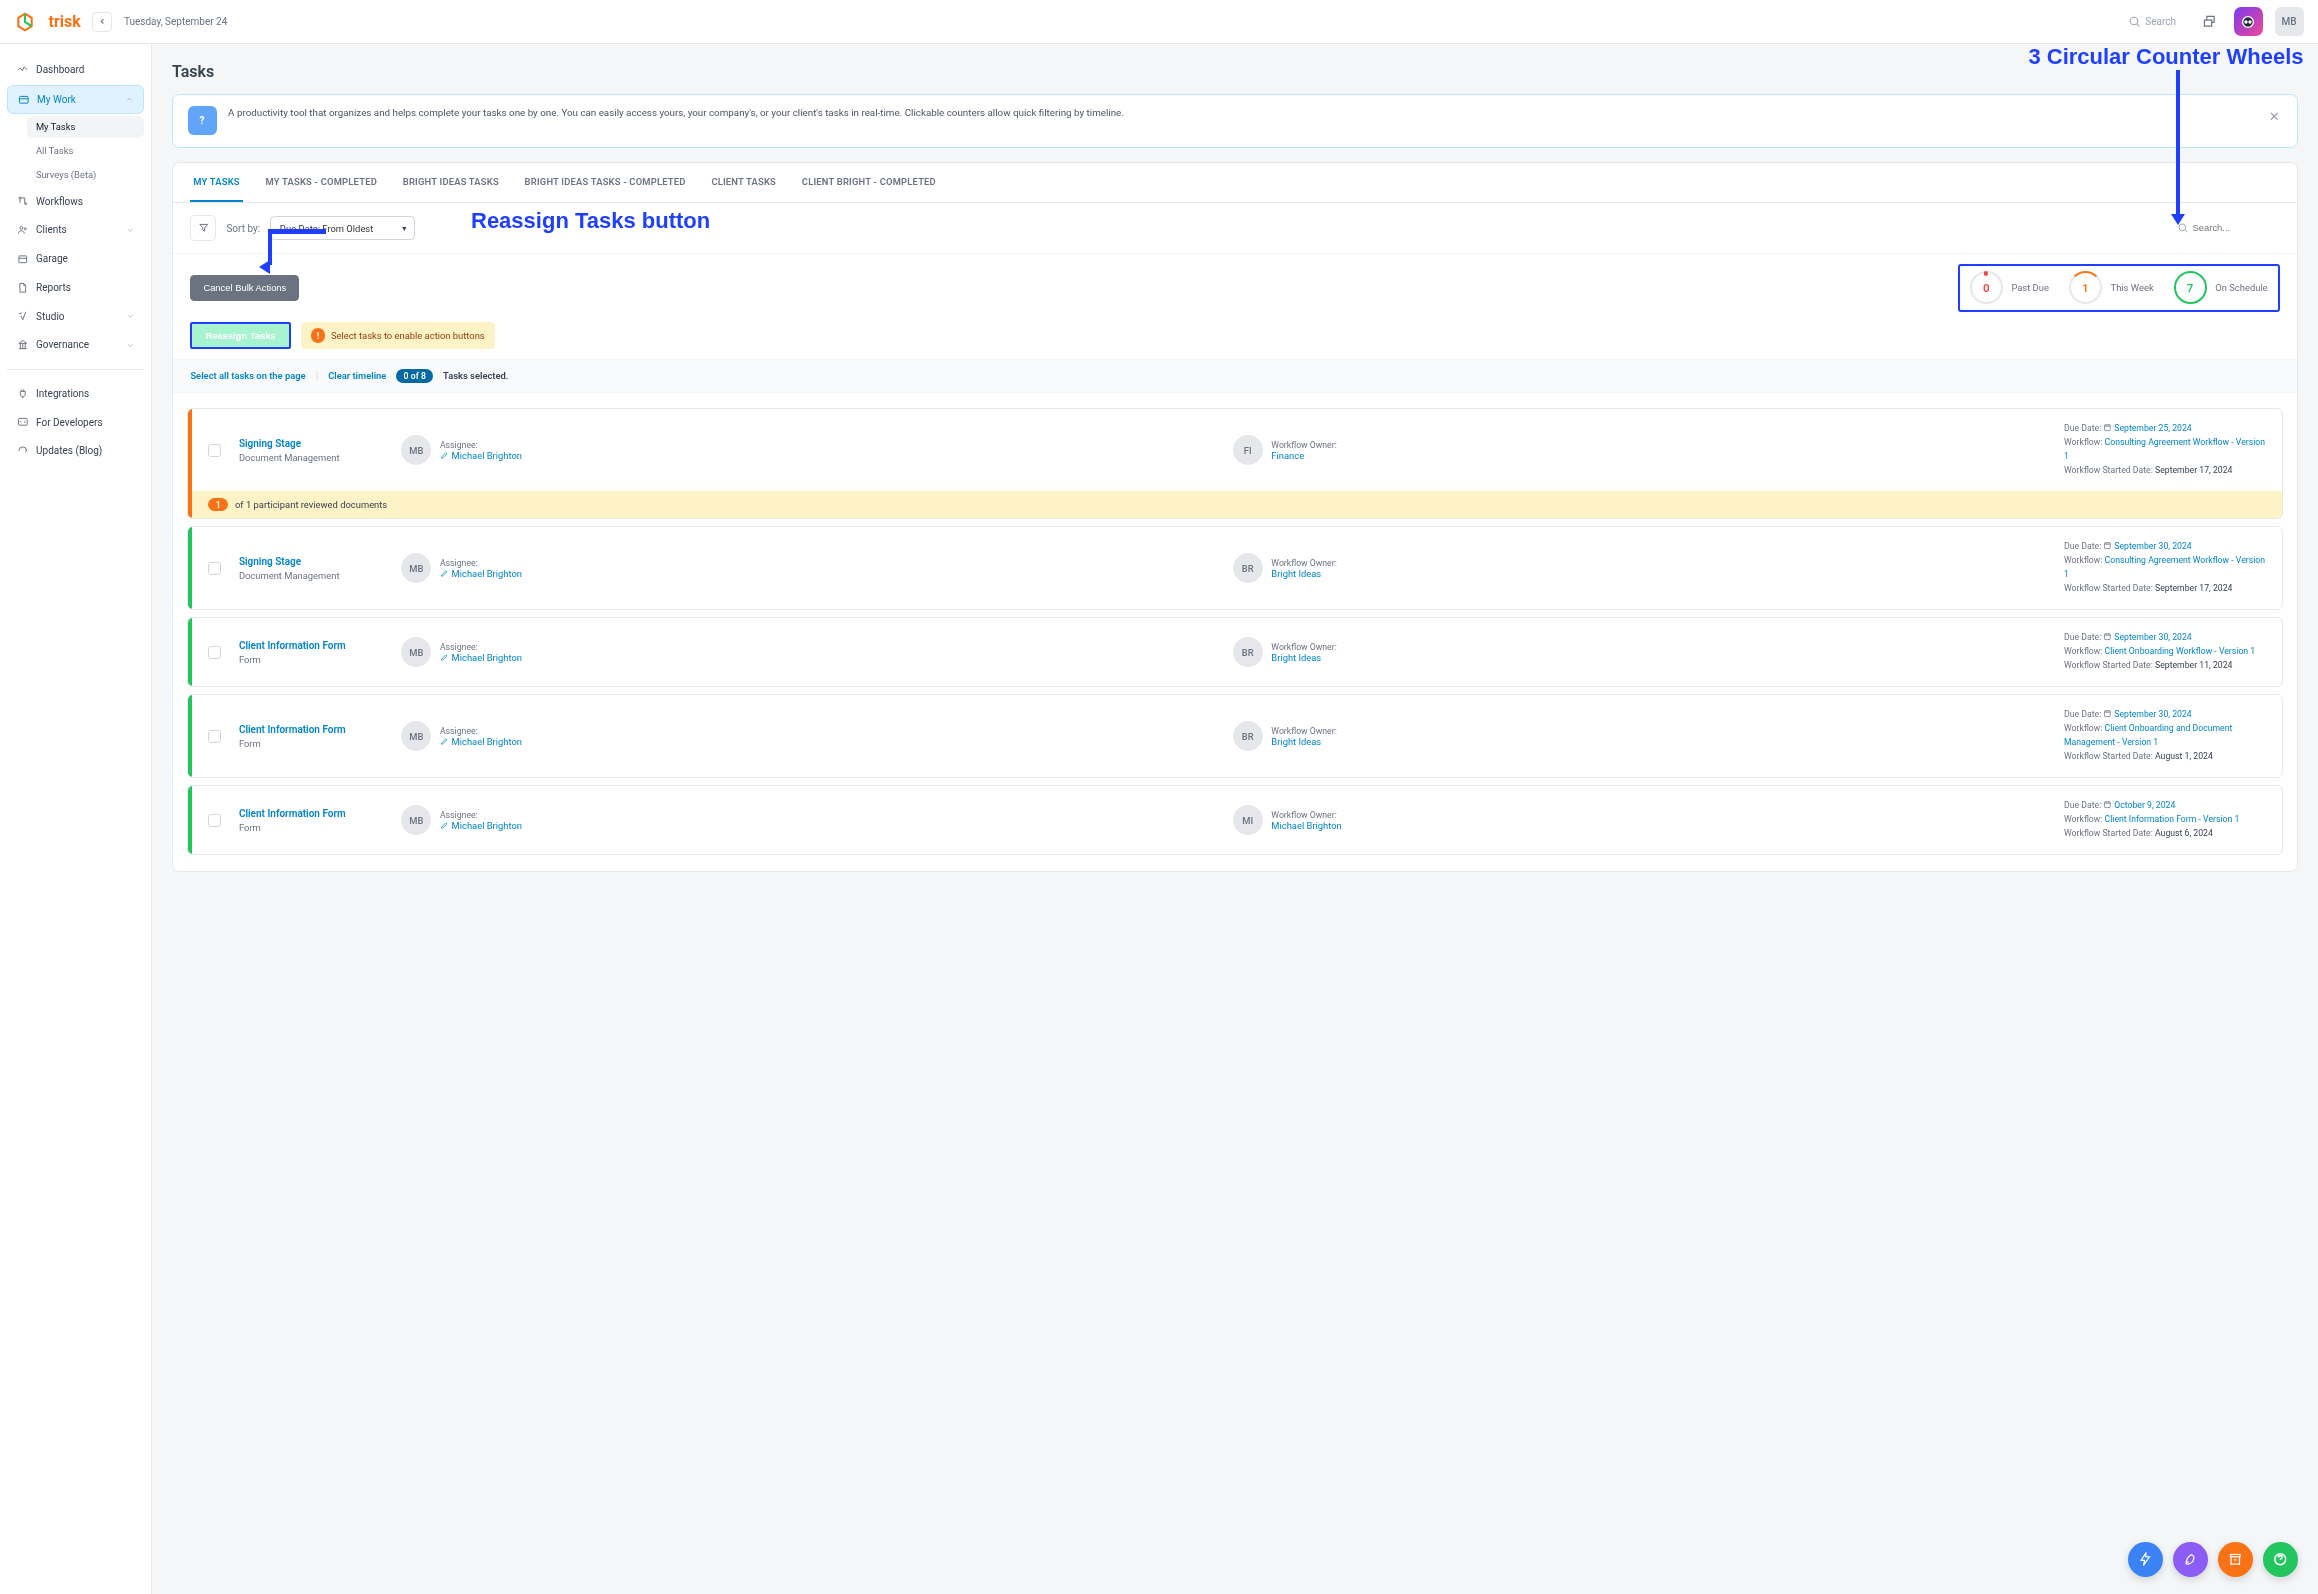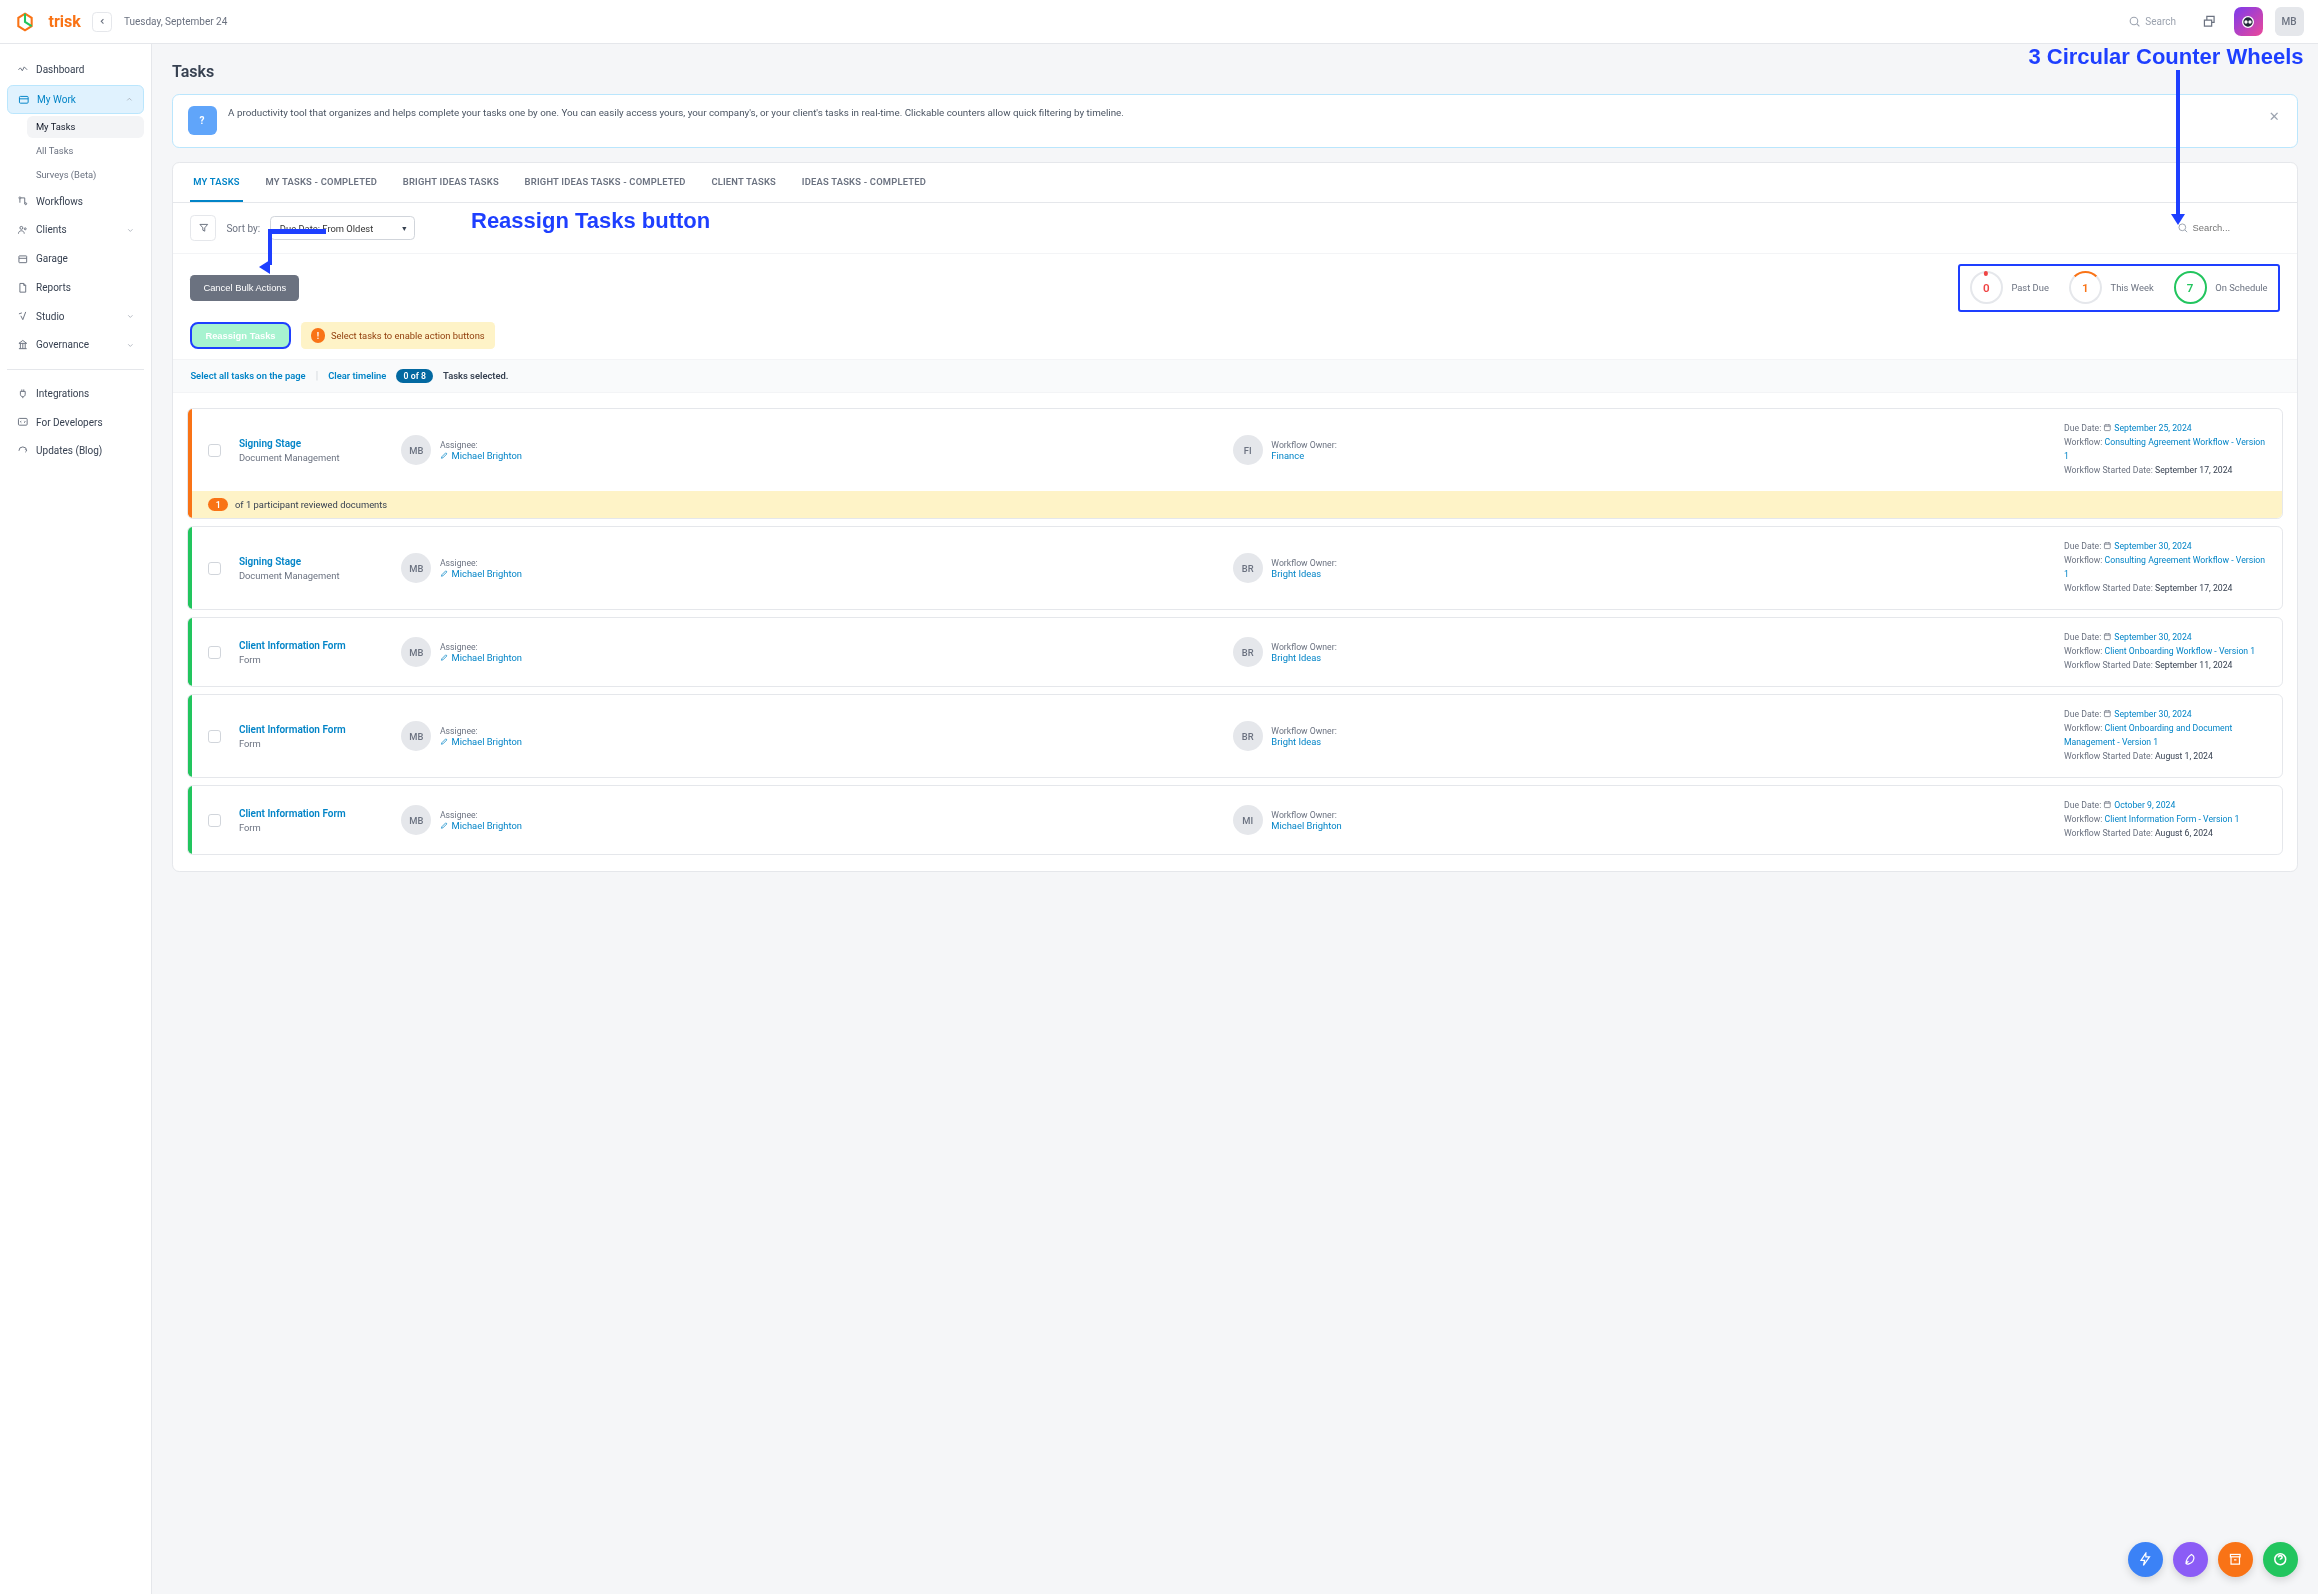--- a/index.html
+++ b/index.html
@@ -59,21 +59,21 @@
 .counters-row { margin-left: auto; display: flex; gap: 20px; border: 2.9px solid #1e3fff; border-radius: 2.9px; padding: 5.8px 10px; position: relative; }
 .counter { display: flex; align-items: center; gap: 8.7px; }
 .counter-circle { width: 33px; height: 33px; border-radius: 50%; display: flex; align-items: center; justify-content: center; font-weight: 600; font-size: 11.6px; position: relative; }
 .circle-red { border: 2.2px solid #e5e7eb; color: #ef4444; }
 .circle-red::before { content:""; position:absolute; top:-2.2px; left:50%; transform:translateX(-50%); width:4.3px; height:4.3px; background:#ef4444; border-radius:50%; }
 .circle-orange { border: 2.2px solid #e5e7eb; border-top-color: #f97316; color: #f97316; }
 .circle-green { border: 2.2px solid #22c55e; color: #22c55e; }
 .counter-label { color: #6b7280; font-size: 9.4px; }
 
 .reassign-row { display: flex; align-items: center; padding: 0 17.4px 10px; gap: 10px; }
-.btn-reassign { background: #a7f3d0; color: #fff; border: 2.9px solid #1e3fff; padding: 5.8px 13px; border-radius: 8px; font-size: 9.4px; font-weight: 600; cursor: pointer; }
+.btn-reassign { background: #a7f3d0; color: #fff; border: 2.9px solid #1e3fff; padding: 5.8px 13px; border-radius: 2px; font-size: 9.4px; font-weight: 600; cursor: pointer; }
 .warn-pill { display: flex; align-items: center; gap: 5.8px; background: #fef3c7; padding: 5.8px 10px; border-radius: 4.3px; }
 .warn-icon { width: 14.5px; height: 14.5px; border-radius: 50%; background: #f97316; color: #fff; display: flex; align-items: center; justify-content: center; font-size: 8.7px; font-weight: bold; }
 .warn-text { color: #92400e; font-size: 9.4px; }
 
 .select-row { display: flex; align-items: center; padding: 8.7px 17.4px; gap: 10px; background: #f9fafb; border-top: 0.7px solid #f3f4f6; border-bottom: 0.7px solid #f3f4f6; }
 .link-btn { color: #0284c7; font-size: 9.4px; font-weight: 600; cursor: pointer; }
 .sep { color: #d1d5db; }
 .count-pill { background: #0369a1; color: #fff; padding: 2.2px 7.2px; border-radius: 8.7px; font-size: 8.7px; font-weight: 600; }
 .tasks-selected { color: #374151; font-size: 9.4px; font-weight: 600; }
 
@@ -306,21 +306,21 @@
         <div class="info-close">✕</div>
       </div>
 
       <div class="card">
         <div class="tabs">
           <div class="tab active">MY TASKS</div>
           <div class="tab">MY TASKS - COMPLETED</div>
           <div class="tab">BRIGHT IDEAS TASKS</div>
           <div class="tab">BRIGHT IDEAS TASKS - COMPLETED</div>
           <div class="tab">CLIENT TASKS</div>
-          <div class="tab">IDEAS TASKS - COMPLETED</div>
+          <div class="tab">CLIENT BRIGHT - COMPLETED</div>
         </div>
 
         <div class="filter-row">
           <div class="filter-icon">
             <svg width="11.6" height="11.6" viewBox="0 0 24 24" fill="none" stroke="currentColor" stroke-width="2">
                 <path d="M4 5 L20 5 L14 12 L14 19 L10 17 L10 12 Z"></path>
               </svg>
           </div>
           <span class="sort-label">Sort by:</span>
           <div class="select-wrap">

